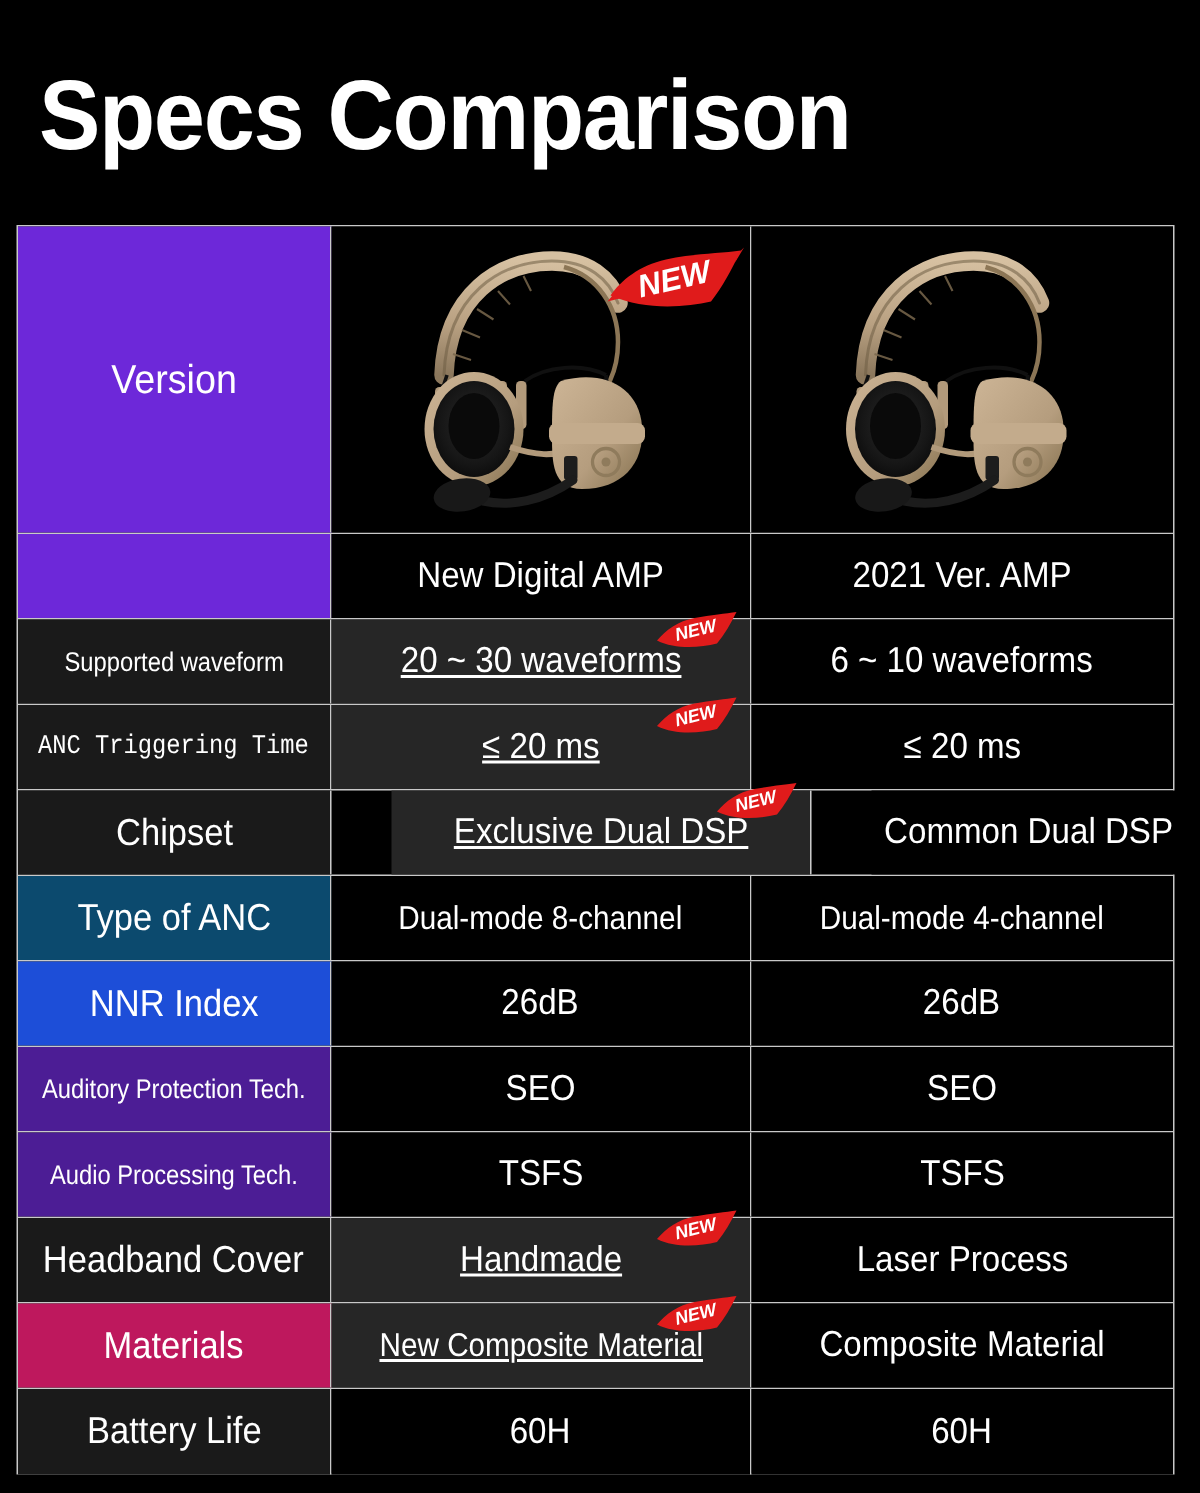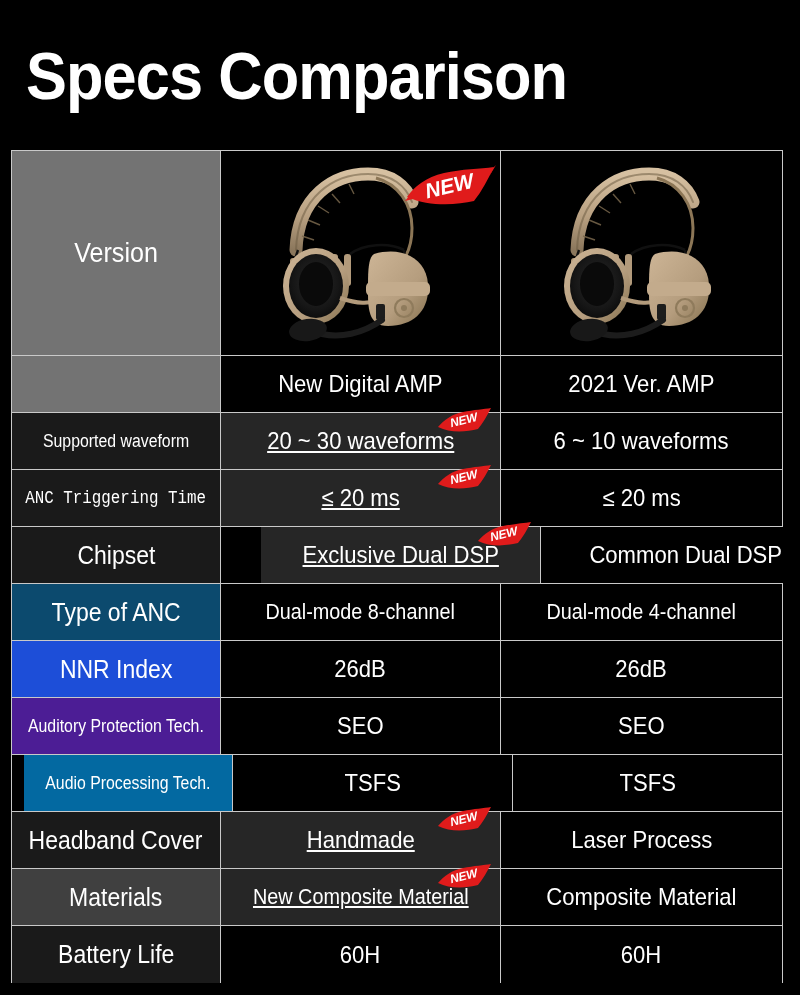--- a/index.html
+++ b/index.html
@@ -57,21 +57,21 @@
     color:#ffffff;
     text-align:center;
     overflow:visible;
   }
   .c-label{ flex:0 0 209px; border-right:1px solid #c9c9c9; }
   .c-mid  { flex:0 0 280px; border-right:1px solid #c9c9c9; }
   .c-right{ flex:1 1 auto; }
 
   .bg-dark { background:#000000; }
   .bg-light{ background:#262626;text-decoration:underline; }
-  .bg-lbl-a{ background:#737373;text-align:right; }
+  .bg-lbl-a{ background:#6d28d9;text-align:right; }
   .bg-lbl-b{ background:#1a1a1a; }
 
   
   .t-big   { font-size:25px; transform:scaleX(0.92); }
   .t-small { font-size:18px; transform:scaleX(0.88); }
   .t-value { font-size:24px; transform:scaleX(0.92); }
   .t-valsm { font-size:22px; transform:scaleX(0.90); }
 
   .txt{ display:inline-block; white-space:nowrap; }
 
@@ -348,21 +348,21 @@
     </div>
     <div class="cell c-mid bg-dark">
       <span class="txt t-value">SEO</span>
     </div>
     <div class="cell c-right bg-dark">
       <span class="txt t-value">SEO</span>
     </div>
   </div>
 
   <div class="row" style="height:57px;">
-    <div class="cell c-label bg-lbl-b" style="background: #0369a1; margin-left: 12px;">
+    <div class="cell c-label bg-lbl-b" style="background: #4c1d95;">
       <span class="txt t-small">Audio Processing Tech.</span>
     </div>
     <div class="cell c-mid bg-dark">
       <span class="txt t-value">TSFS</span>
     </div>
     <div class="cell c-right bg-dark">
       <span class="txt t-value">TSFS</span>
     </div>
   </div>
 
@@ -378,21 +378,21 @@
                 <text x="28" y="17" fill="#ffffff" font-family="Liberation Sans, sans-serif" font-size="12" font-weight="bold" font-style="italic" text-anchor="middle" transform="rotate(-14 28 14)">NEW</text>
               </svg>
             </div>
           </div>
     <div class="cell c-right bg-dark">
       <span class="txt t-value">Laser Process</span>
     </div>
   </div>
 
   <div class="row" style="height:57px;">
-    <div class="cell c-label bg-lbl-b" style="background: #404040;">
+    <div class="cell c-label bg-lbl-b" style="background: #be185d;">
       <span class="txt t-big">Materials</span>
     </div>
     <div class="cell c-mid bg-light">
       <span class="txt t-valsm">New Composite Material</span>
     <div class="badge-sm" style="right: 8px; top: -6px;">
               <svg viewBox="0 0 56 28" xmlns="http://www.w3.org/2000/svg">
                 <path d="M2 20 C8 13 16 7 27 5 C38 3 48 2 55 1 C51 9 47 16 42 22 C30 25 14 26 2 20 Z" fill="#e01b1b"></path>
                 <text x="28" y="17" fill="#ffffff" font-family="Liberation Sans, sans-serif" font-size="12" font-weight="bold" font-style="italic" text-anchor="middle" transform="rotate(-14 28 14)">NEW</text>
               </svg>
             </div>

